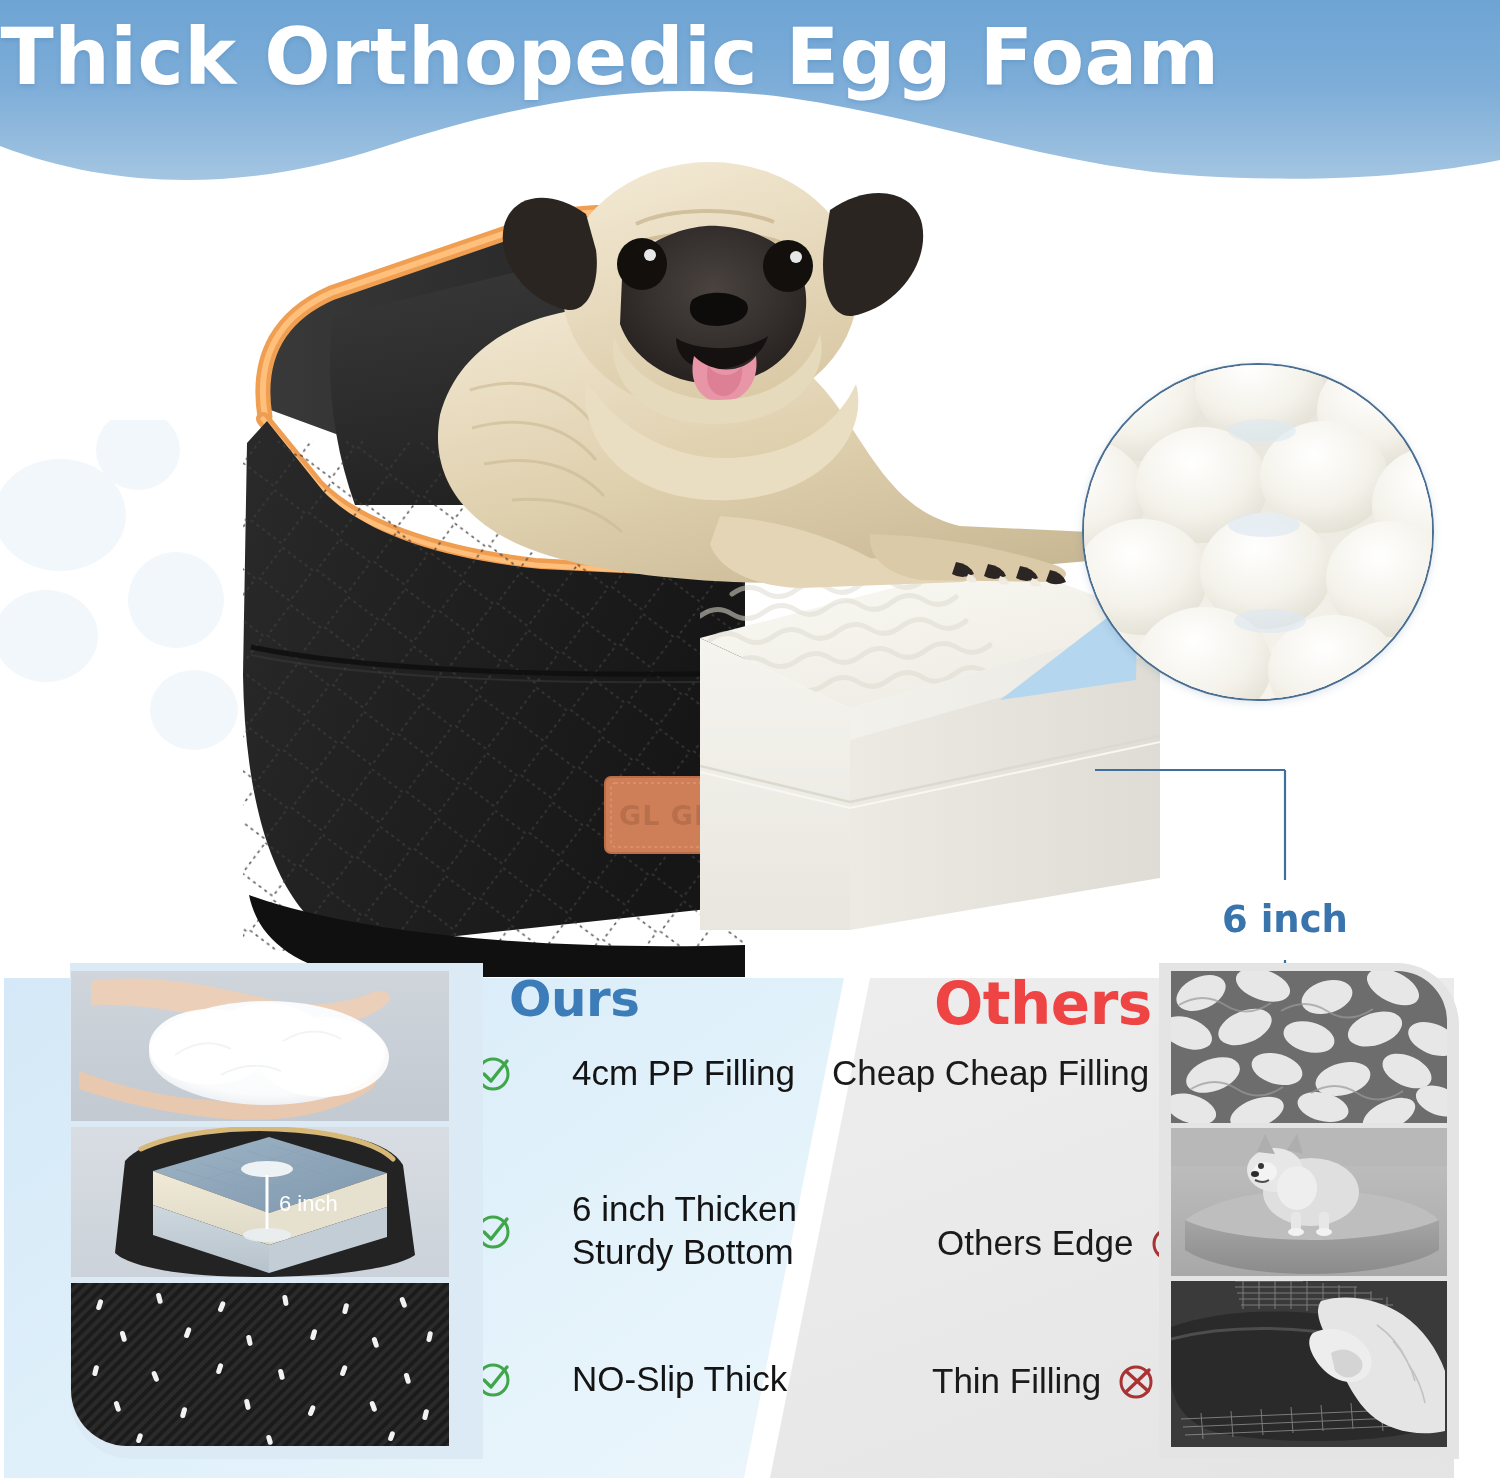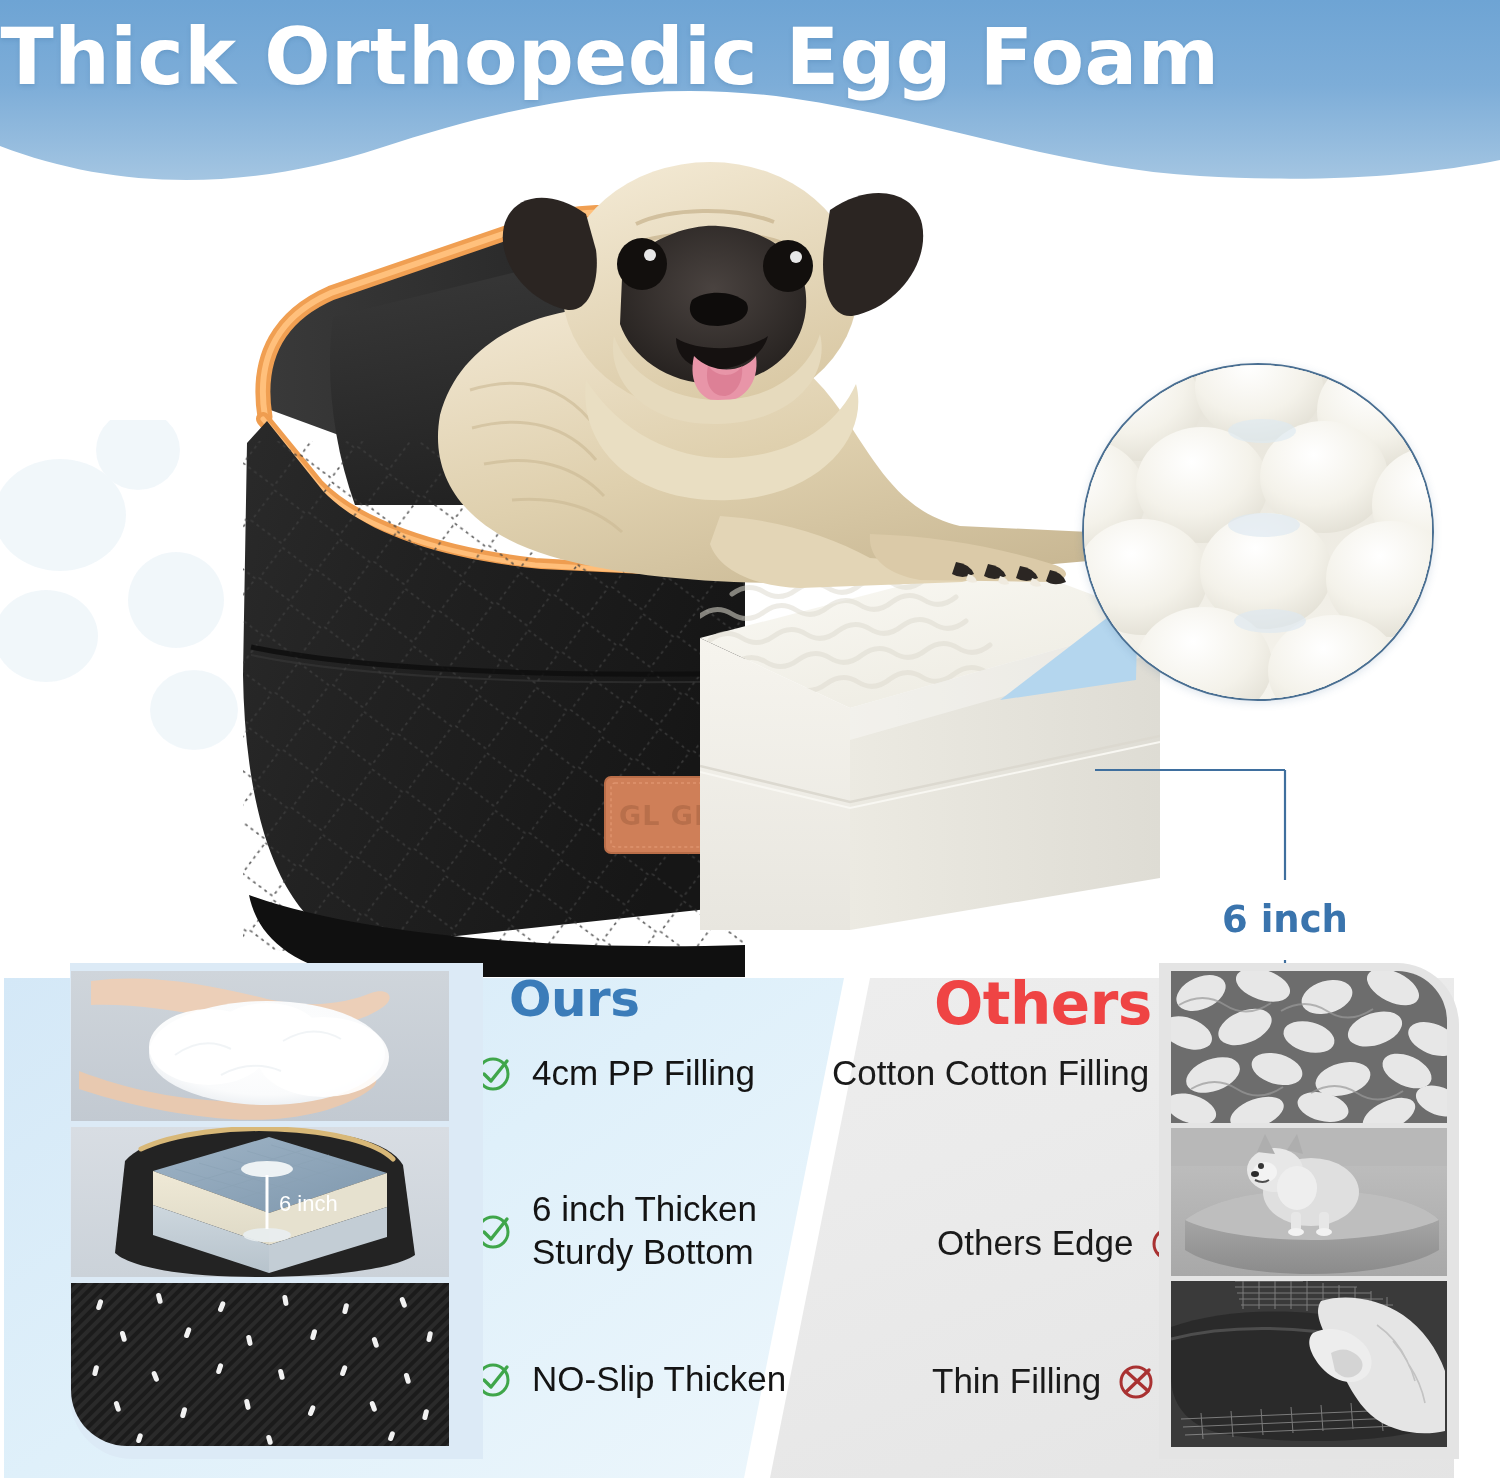--- a/index.html
+++ b/index.html
@@ -86,21 +86,21 @@
   }
   .hdr-others {
     position:absolute; left:930px; top:10px;
     font-family:"DejaVu Sans", sans-serif;
     font-weight:700; font-size:58px; color:#ef4444; letter-spacing:-.5px;
   }
 
   .row-ours { position:absolute; display:flex; align-items:center; gap:18px; }
   .row-ours .txt {
     font-family:"Liberation Sans", sans-serif;
-    font-size:35px; color:#141414; line-height:1.22; font-weight:400;
+    font-size:35px; color:#141414; line-height:1.22; font-weight:400;margin-left:40px;
   }
   .row-others { position:absolute; display:flex; align-items:center; gap:16px; }
   .row-others .txt {
     font-family:"Liberation Sans", sans-serif;
     font-size:35px; color:#1a1a1a; line-height:1.22; font-weight:400;
   }
 
   .r1 { left:470px; top:92px; }
   .r2 { left:470px; top:228px;justify-content:flex-end; }
   .r3 { left:470px; top:398px; }
@@ -399,25 +399,25 @@
         <span>6 inch Thicken</span><br>
         <span>Sturdy Bottom</span>
       </span>
     </div>
 
     <div class="row-ours r3">
       <svg width="40" height="40" viewBox="0 0 40 40">
         <circle cx="19" cy="21" r="15" fill="none" stroke="#3fa64a" stroke-width="3"></circle>
         <path d="M10,21 L17,28 L33,8" fill="none" stroke="#3fa64a" stroke-width="3.4" stroke-linecap="round" stroke-linejoin="round"></path>
       </svg>
-      <span class="txt">NO-Slip Thicken</span>
+      <span class="txt">NO-Slip Thick</span>
     </div>
 
     <div class="row-others o1">
-      <span class="txt">Cotton Cotton Filling</span>
+      <span class="txt">Cheap Cheap Filling</span>
       <svg width="40" height="40" viewBox="0 0 40 40">
         <circle cx="19" cy="21" r="15" fill="none" stroke="#a93232" stroke-width="3"></circle>
         <path d="M9,31 L32,9" fill="none" stroke="#a93232" stroke-width="3.4" stroke-linecap="round"></path>
         <path d="M10,11 L31,30" fill="none" stroke="#a93232" stroke-width="3.4" stroke-linecap="round"></path>
       </svg>
     </div>
 
     <div class="row-others o2">
       <span class="txt">Others Edge</span>
       <svg width="40" height="40" viewBox="0 0 40 40">

